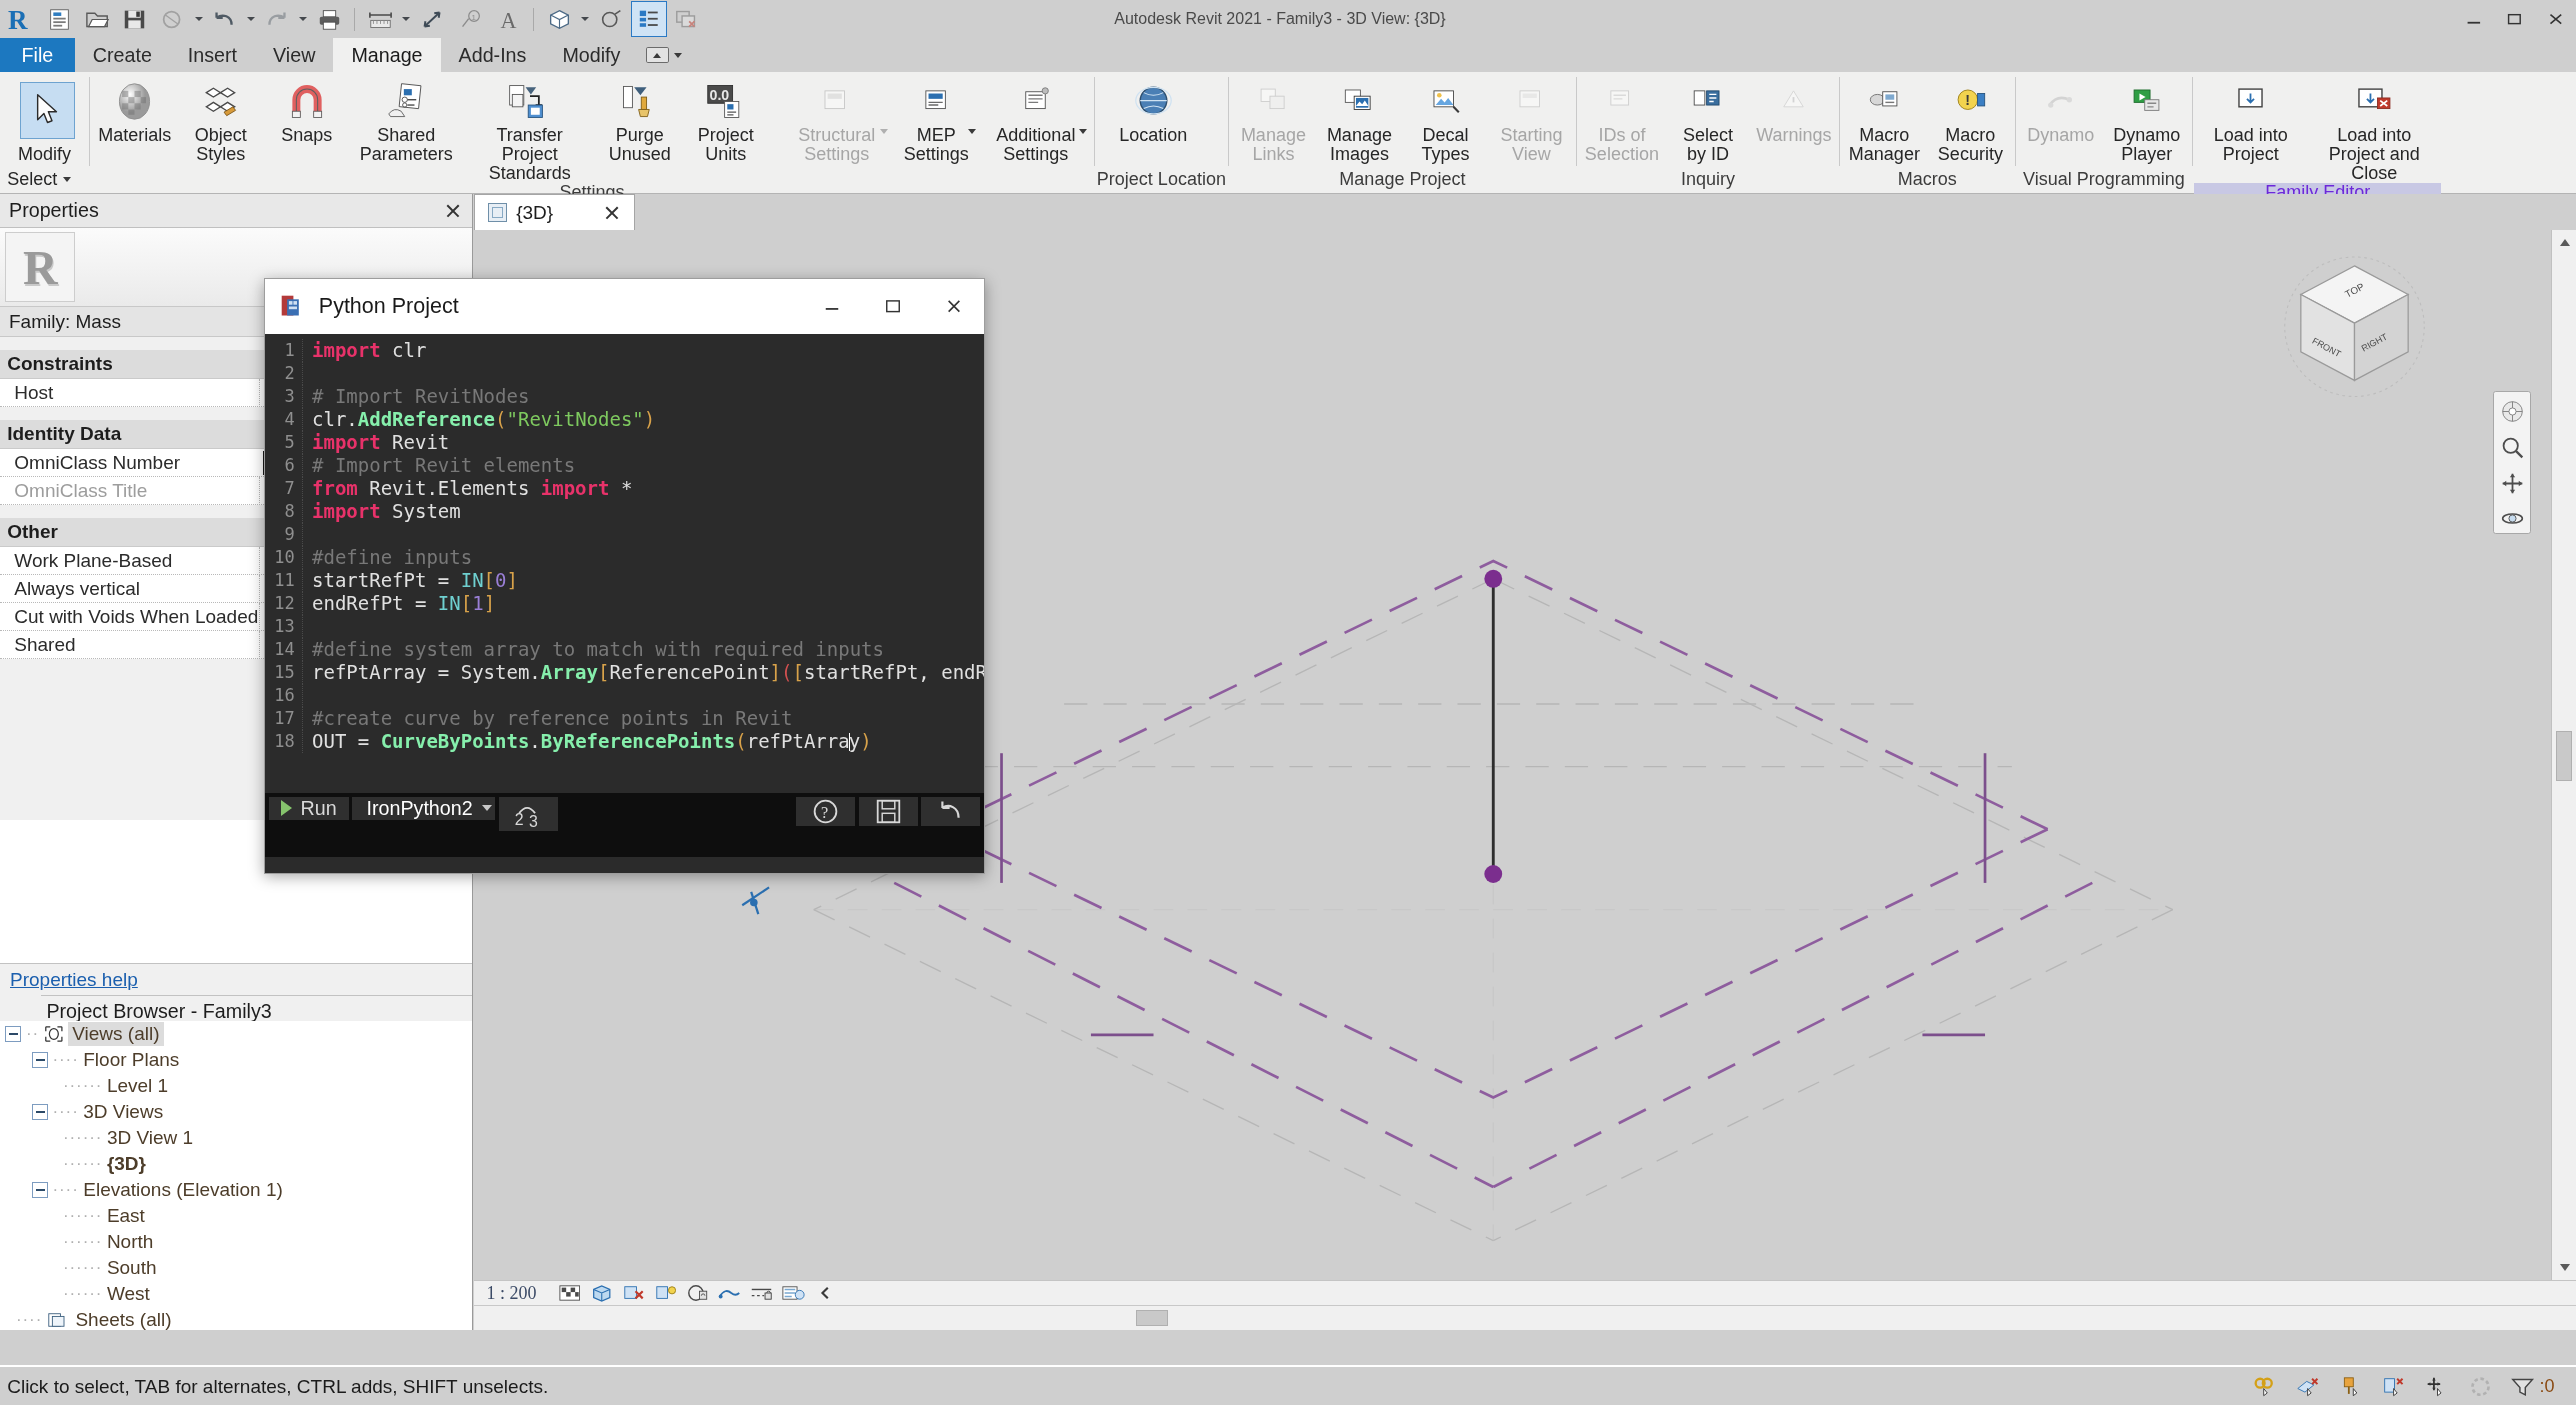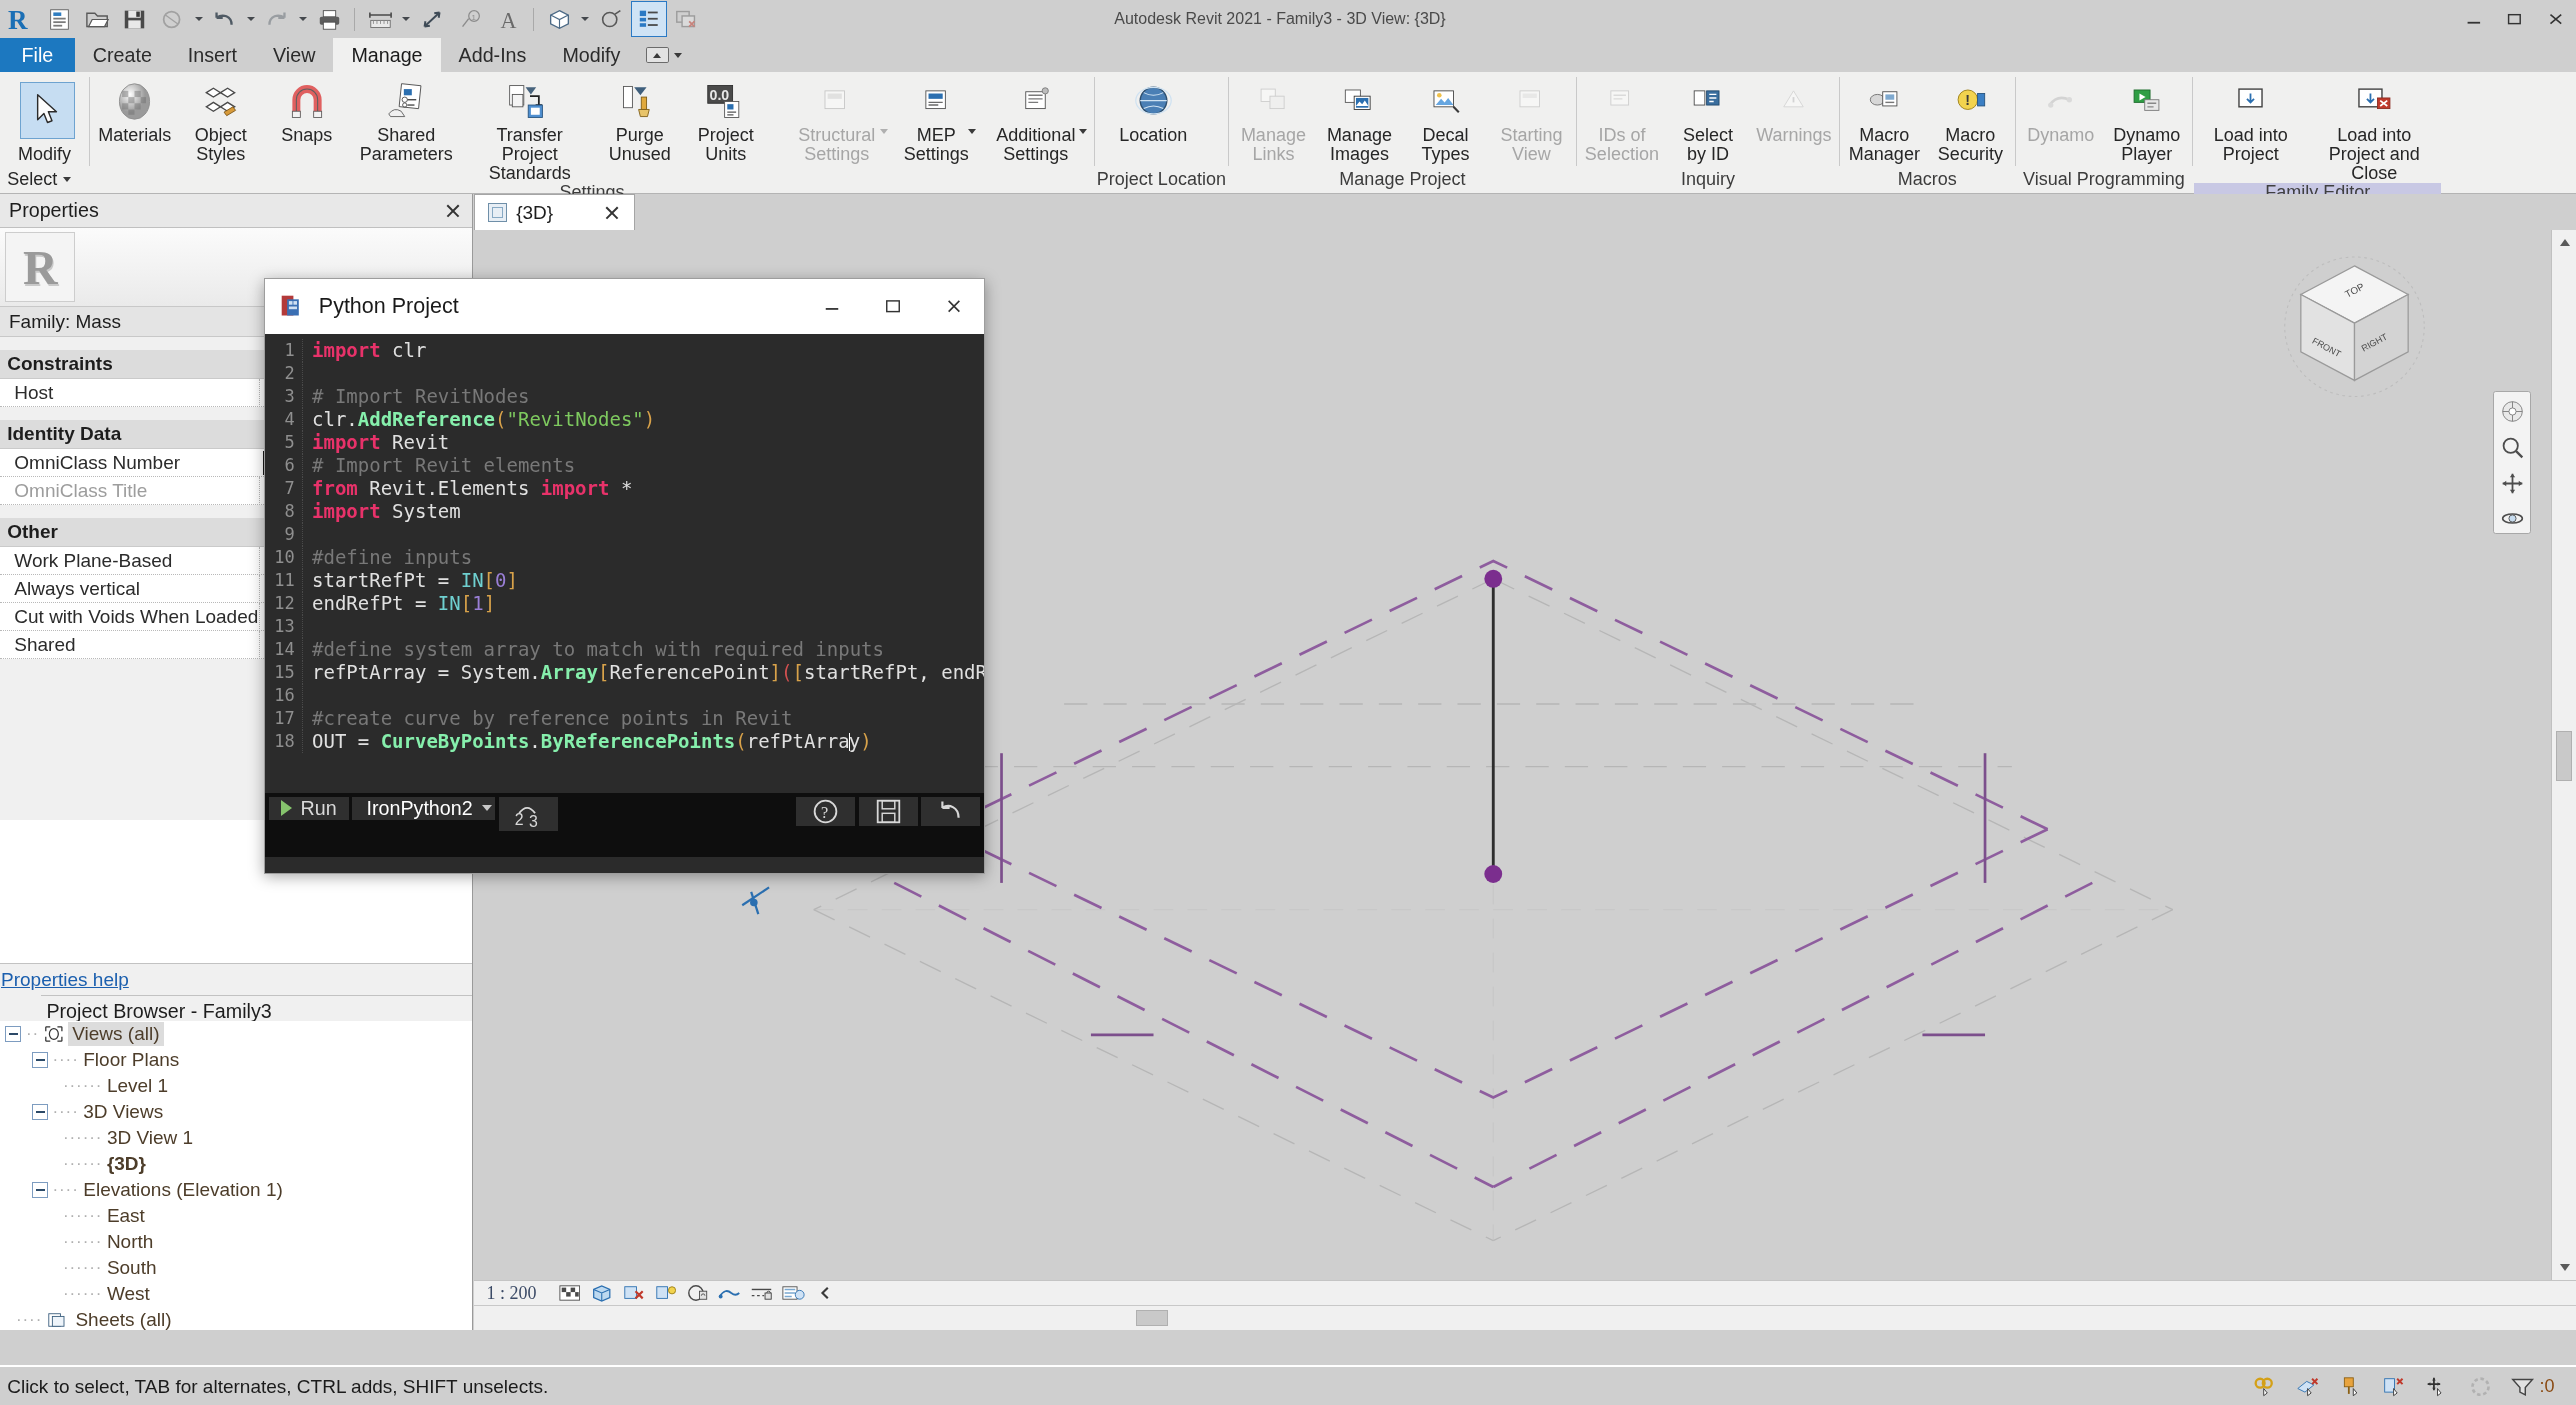--- a/index.html
+++ b/index.html
@@ -67,21 +67,21 @@
   #ribbon {
     position:absolute; left:0; top:72px; width:2576px; height:122px;
     background:#f0f0ef; border-bottom:0.9px solid #b4b4b4;
     display:flex; align-items:stretch;
   }
   .panel { display:flex; flex-direction:column; position:relative; padding:0 1.8px; }
   .panel-body { flex:1; display:flex; align-items:flex-start; padding-top:4.5px; }
   .panel-title {
     height:23px; line-height:19.7px; text-align:center; font-size:18px; color:#3c3c3c;
   }
-  .panel-title.fe { background:#c8c8e4; color:#404040; }
+  .panel-title.fe { background:#c8c8e4; color:#6d28d9; }
   .panel-sep { width:0.9px; background:#c9c9c9; margin:5.4px 0 27px 0; }
 
   .rbtn {
     width:86px; min-height:88px; display:flex; flex-direction:column; align-items:center;
     padding-top:3.6px; text-align:center; position:relative;
   }
   .rbtn.w-big { width:113px; }
   .rbtn.w-xl { width:134px; }
   .rbtn .ico { height:41px; display:flex;align-items:flex-end;justify-content:center; }
   .rbtn .lbl {
@@ -141,21 +141,21 @@
   }
   .prow .pval.boxed { border:0.9px solid #1a1a1a; height:24px; margin:1.8px 3.6px; }
   .cbx { width:21.5px;height:21.5px;border:0.9px solid #8a8a8a;background:#fff;margin-left:3.6px;position:relative;}
   .cbx.on::after{
     content:""; position:absolute; left:5.4px; top:1.8px; width:7.2px;height:13.4px;
     border-right:1.8px solid #222;border-bottom:1.8px solid #222;transform:rotate(40deg);
   }
   #prop-blank { background:#fff; }
   #prop-help {
     height:32px; border-top:0.9px solid #c2c2c2; background:#f0f0f0;
-    display:flex;align-items:center;padding-left:1px;
+    display:flex;align-items:center;padding-left:10px;
   }
   #prop-help a { font-size:19px;color:#1b5fae;text-decoration:underline; }
 
   #pb-header {
     height:32px; background:#f0f0f0; border-top:0.9px solid #c2c2c2; border-bottom:0.9px solid #d4d4d4;
     display:flex;align-items:center;padding-left:5.4px;font-size:19.7px;color:#1d1d1d;
   }
   #pb-tree { background:#fff; position:absolute; left:0; right:0; bottom:0; top:827px; overflow:hidden; }
   .tnode { height:26px; display:flex; align-items:center; font-size:19px; color:#4d3d2a; white-space:nowrap; }
   .tnode .tlabel { padding:0.9px 4.5px; }

